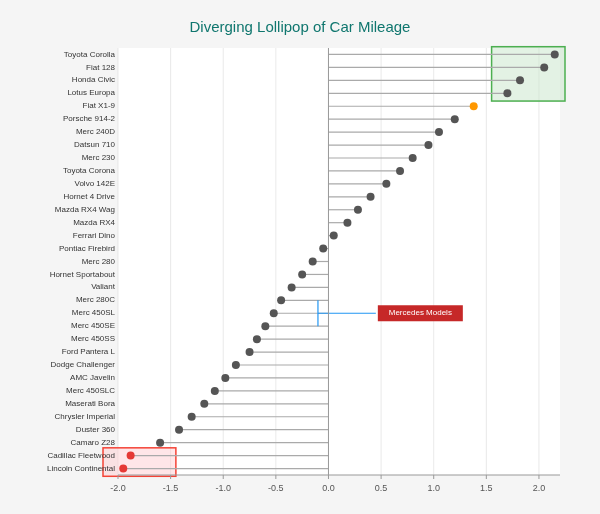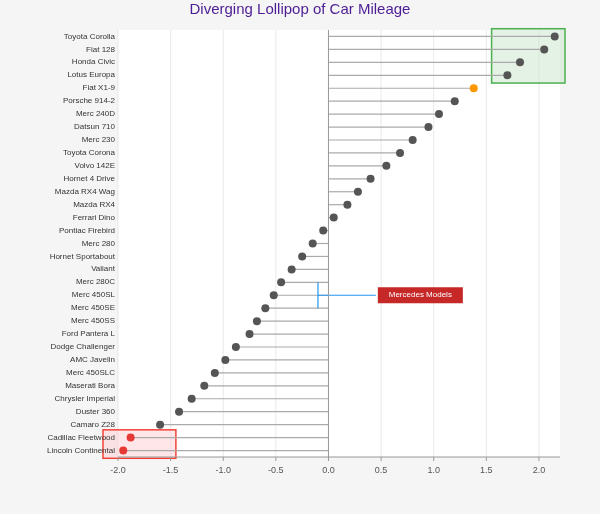--- a/index.html
+++ b/index.html
@@ -14,21 +14,22 @@
       width: 600px;
       height: 514px;
       background: #f5f5f5;
       position: relative;
       display: flex;
       flex-direction: column;
       align-items: center;
     }
     .chart-title {
       font-size: 15px;
-      color: #4c1d95;
+      color: #0f766e;
+      margin-top: 18px;
       margin-bottom: 8px;
       font-weight: normal;
     }
     svg#main-chart {
       display: block;
     }
   </style>
 </head>
 <body>
 

